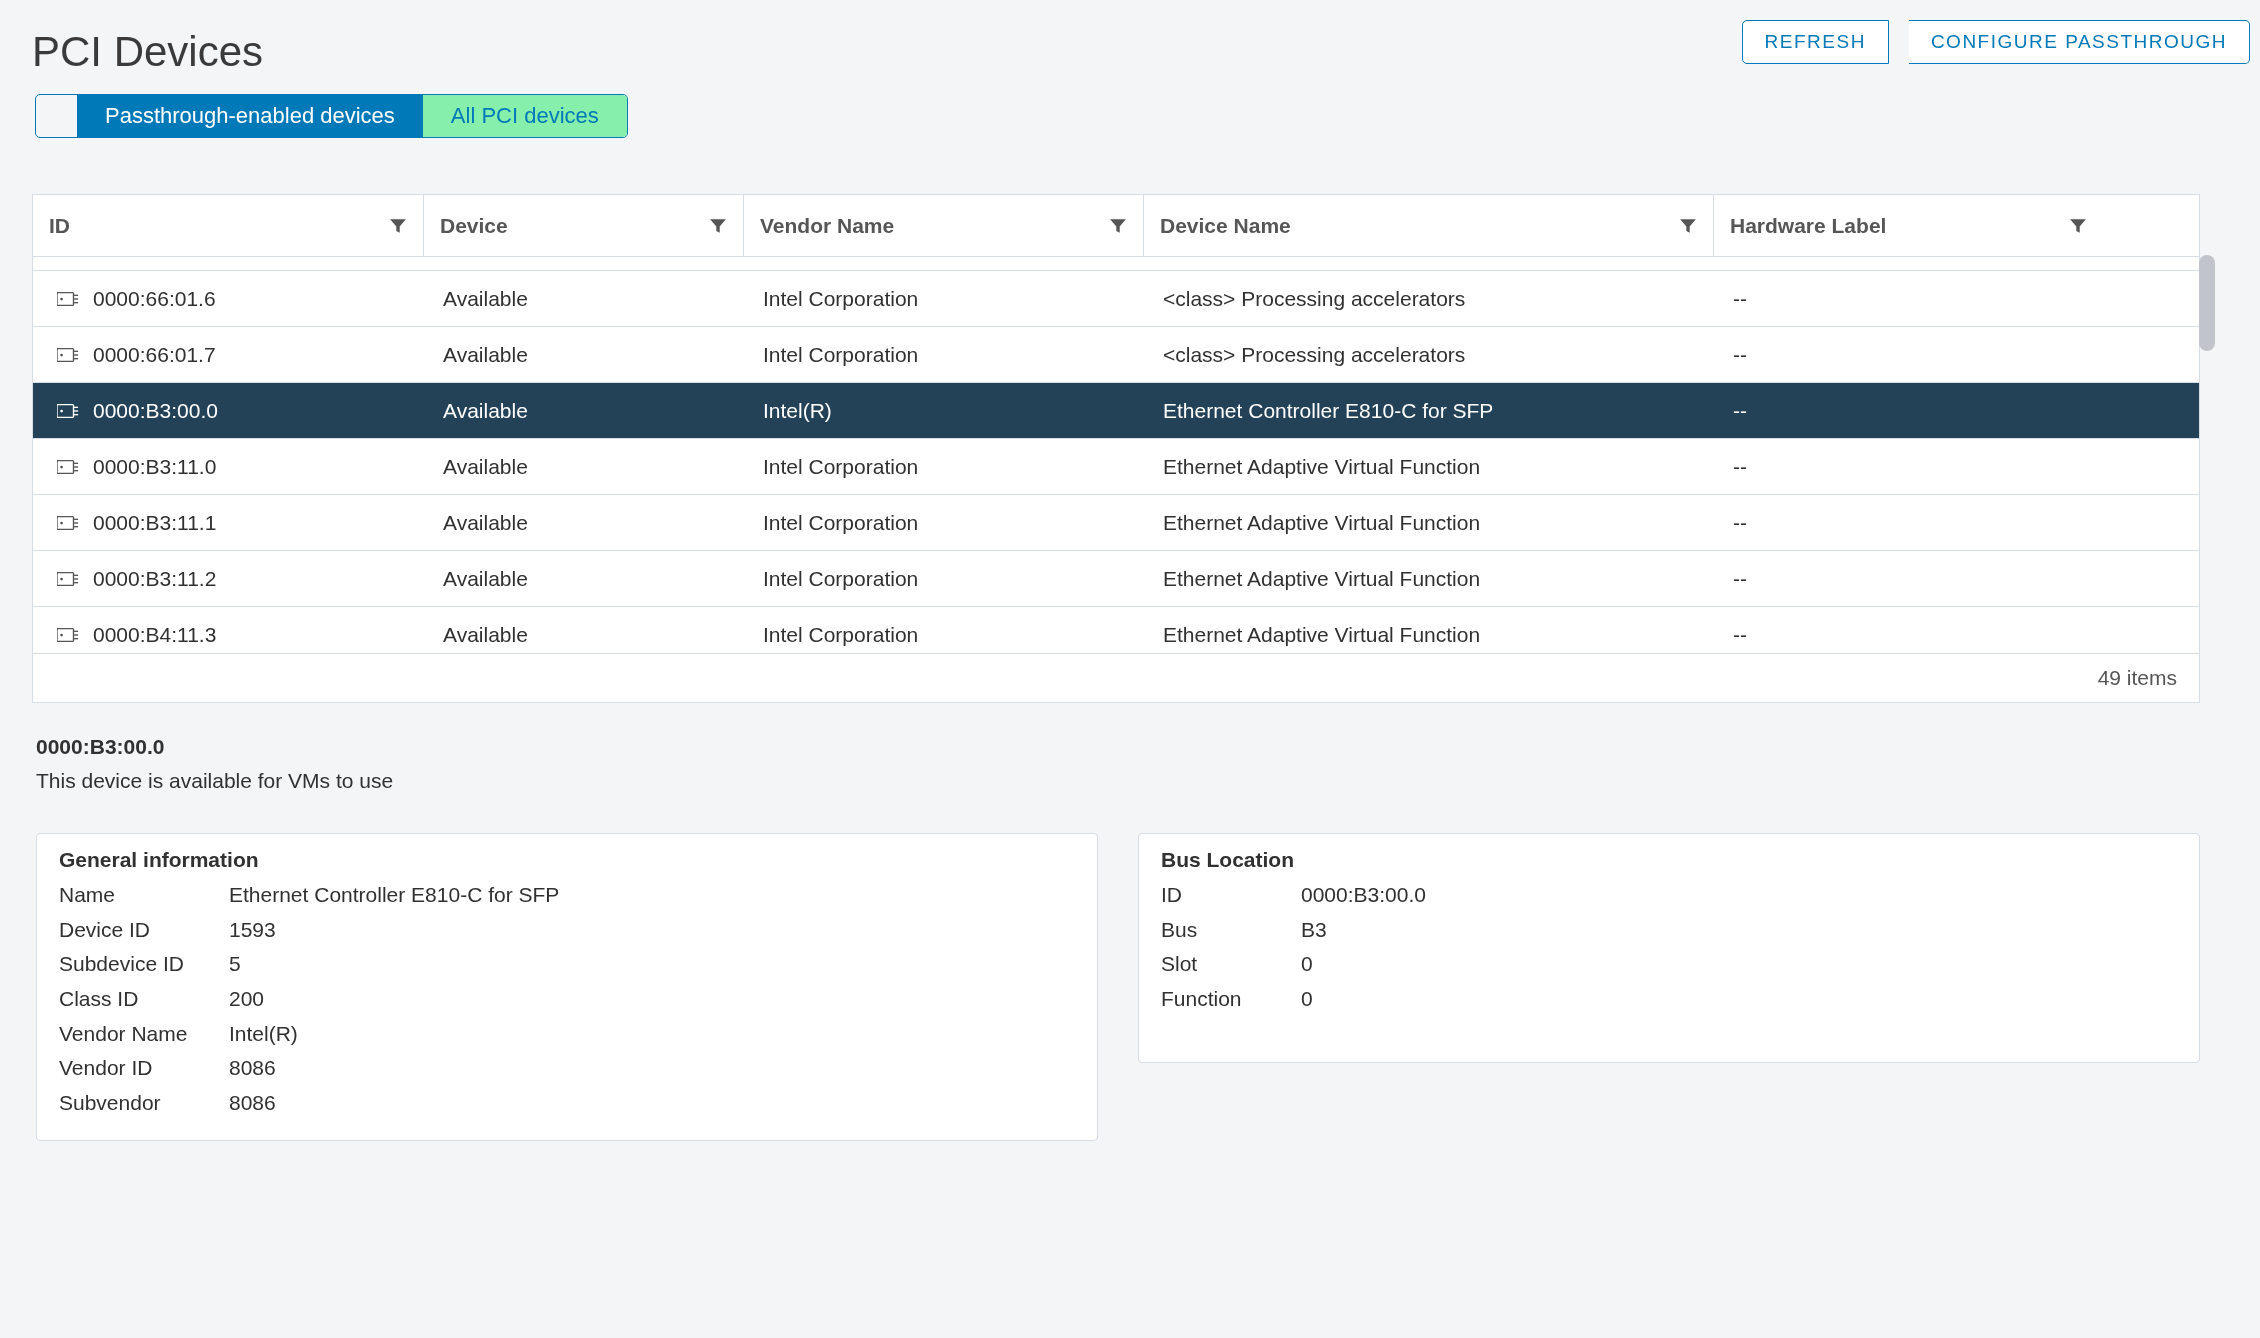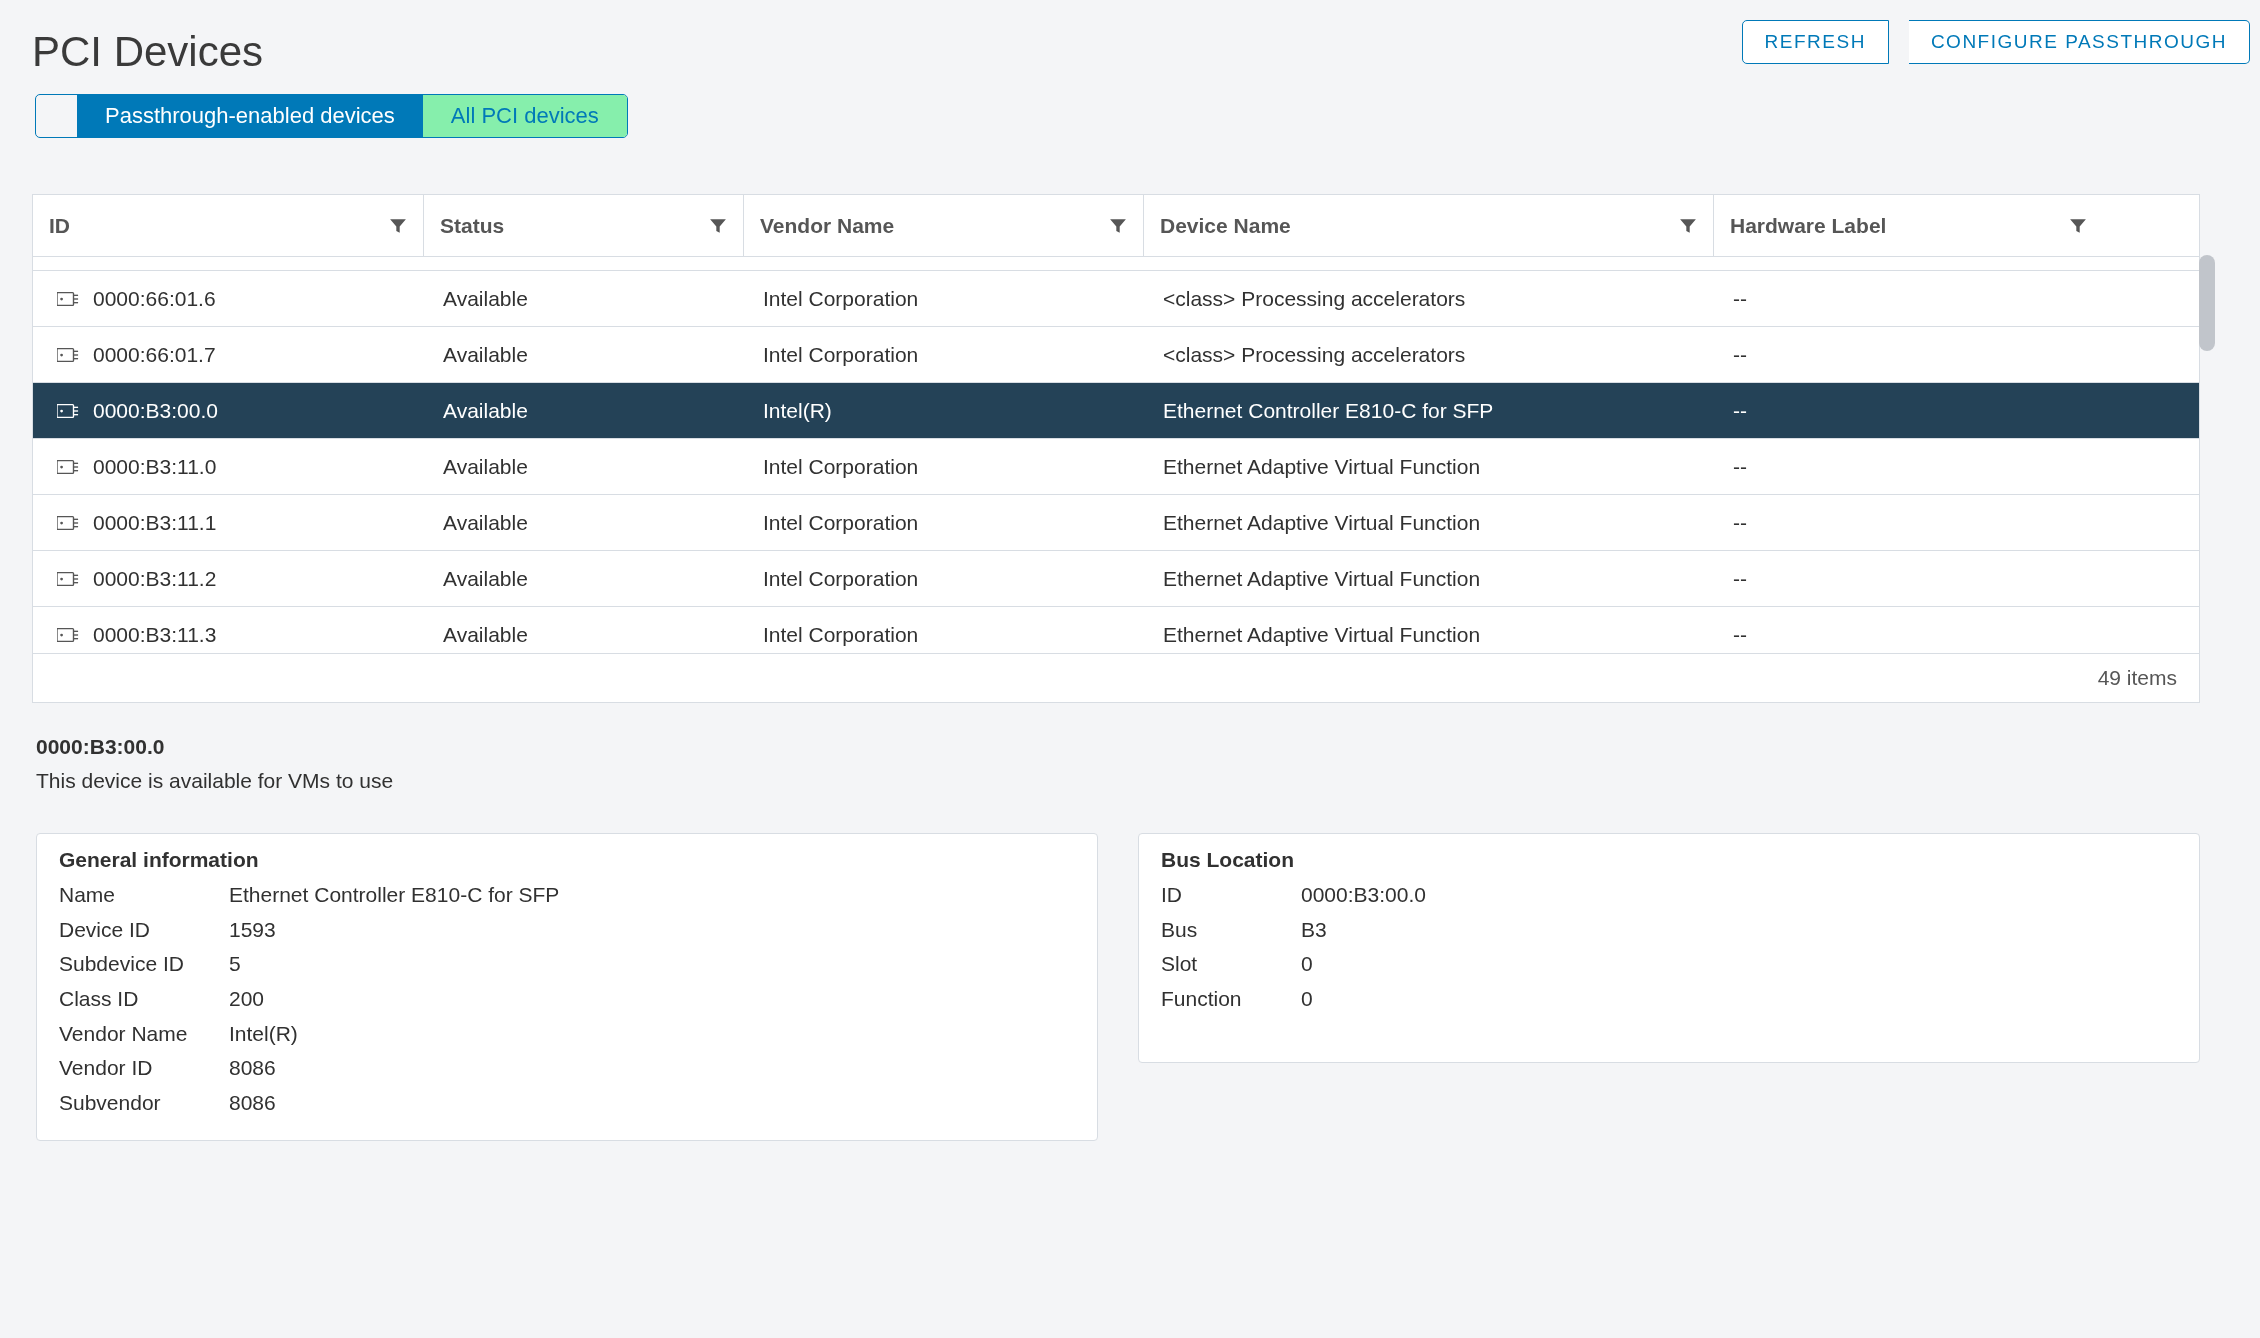--- a/index.html
+++ b/index.html
@@ -183,21 +183,21 @@
 
 <div class="grid-outer">
   <div class="grid-header">
     <div class="gh-cell">
       <span>ID</span>
       <svg class="filter-icon" viewBox="0 0 16 16">
           <path d="M1 2h14l-5.5 6.5V14l-3-1.5V8.5z" fill="#565656"></path>
         </svg>
     </div>
     <div class="gh-cell">
-      <span>Status</span>
+      <span>Device</span>
       <svg class="filter-icon" viewBox="0 0 16 16">
           <path d="M1 2h14l-5.5 6.5V14l-3-1.5V8.5z" fill="#565656"></path>
         </svg>
     </div>
     <div class="gh-cell">
       <span>Vendor Name</span>
       <svg class="filter-icon" viewBox="0 0 16 16">
           <path d="M1 2h14l-5.5 6.5V14l-3-1.5V8.5z" fill="#565656"></path>
         </svg>
     </div>
@@ -330,21 +330,21 @@
         <div class="cell id">
           <span class="dev-icon">
             <svg viewBox="0 0 24 18" width="22" height="18">
               <rect x="0" y="2" width="18" height="14" rx="1" fill="none" stroke="#565656" stroke-width="1.5"></rect>
               <line x1="18" y1="5" x2="23" y2="5" stroke="#565656" stroke-width="1.5"></line>
               <line x1="18" y1="9" x2="23" y2="9" stroke="#565656" stroke-width="1.5"></line>
               <line x1="18" y1="13" x2="23" y2="13" stroke="#565656" stroke-width="1.5"></line>
               <circle cx="5" cy="9" r="1.5" fill="#565656"></circle>
             </svg>
           </span>
-          <span>0000:B3:11.3</span>
+          <span>0000:B4:11.3</span>
         </div>
         <div class="cell">Available</div>
         <div class="cell">Intel Corporation</div>
         <div class="cell">Ethernet Adaptive Virtual Function</div>
         <div class="cell">--</div>
       </div>
     </div>
 
   <div class="grid-footer">49 items</div>
 

